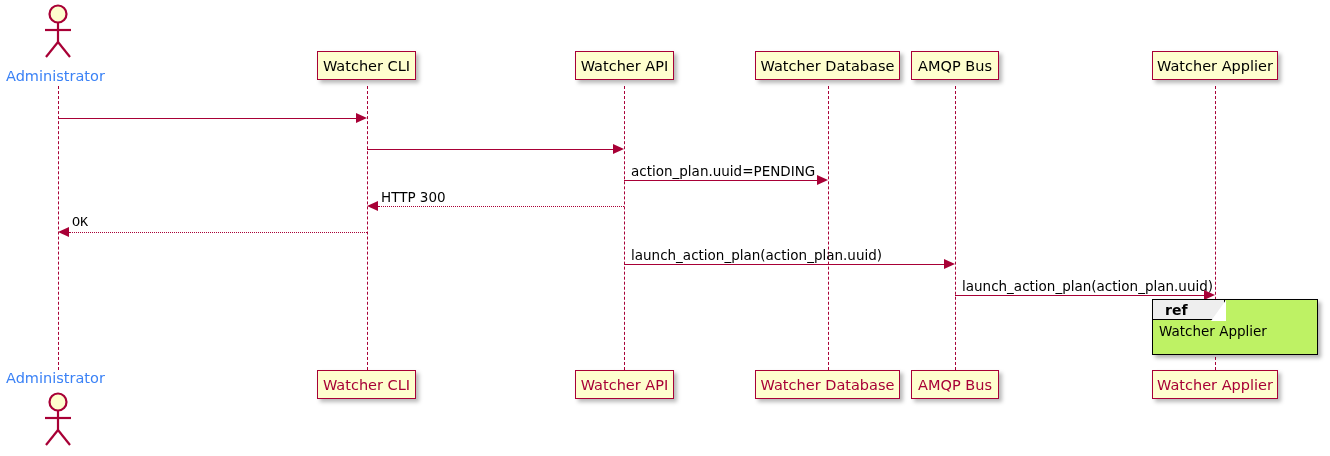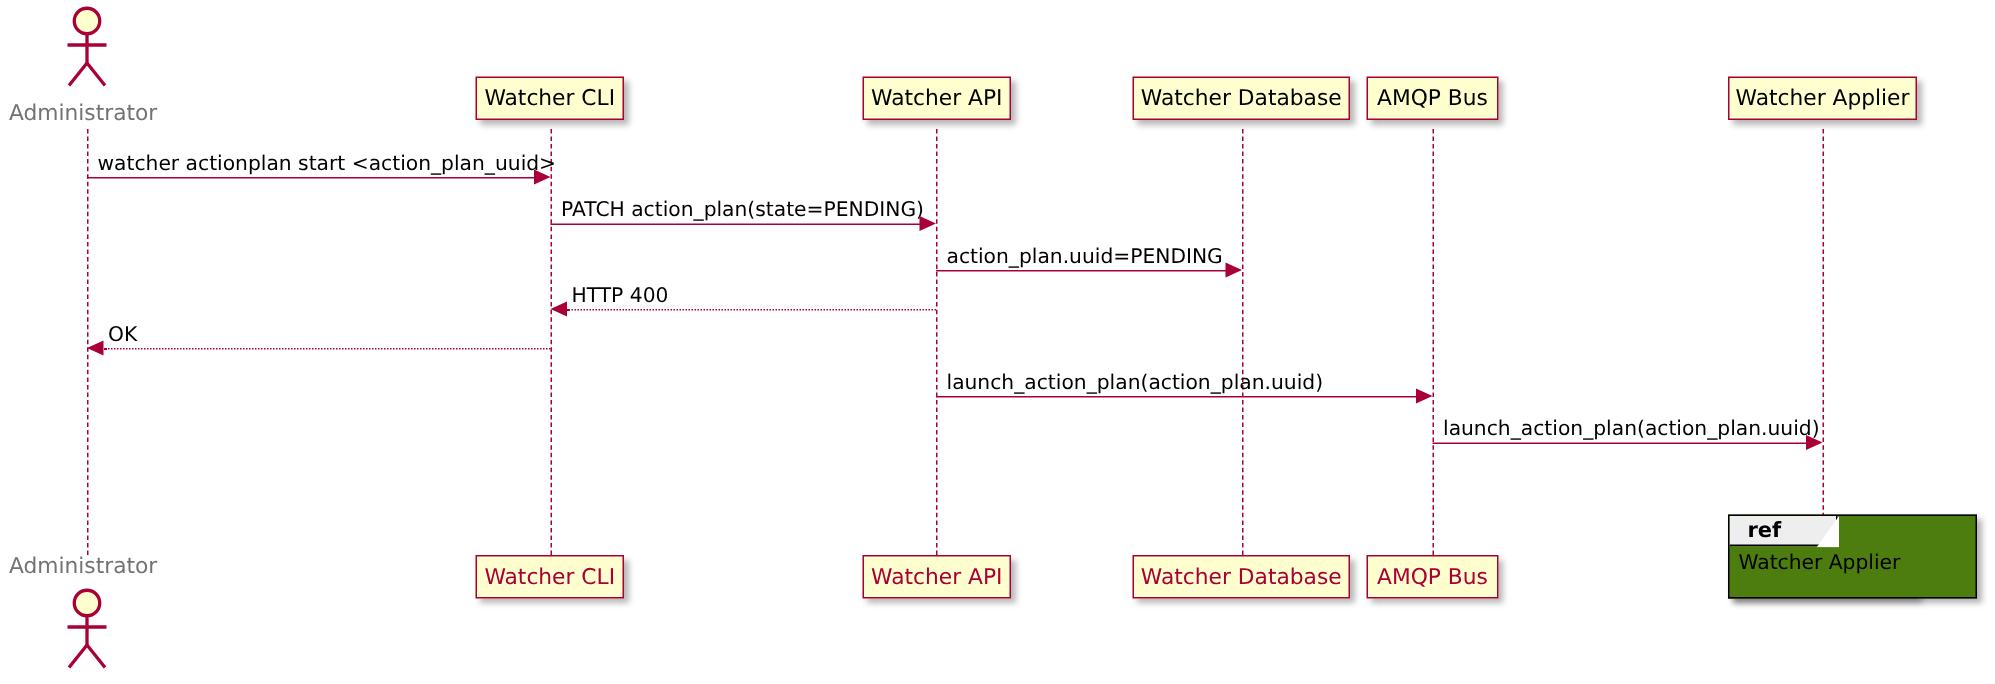--- a/index.html
+++ b/index.html
@@ -42,21 +42,21 @@
   
   .actor{
     position:absolute;
     width:46px;
     height:56px;
     z-index:3;
   }
   .actor-label{
     position:absolute;
     font-size:14.5px;
-    color:#737373;
+    color:#3b82f6;
     white-space:nowrap;
     z-index:3;
   }
   
   .msg{
     position:absolute;
     height:0;
     border-top:1.5px solid #A80036;
     z-index:2;
   }
@@ -79,26 +79,25 @@
   .msg-label{
     position:absolute;
     font-size:13.5px;
     color:#000000;
     white-space:nowrap;
     z-index:2;
   }
   
   .ref-box{
     position:absolute;
-    background:#4d7c0f;
+    background:#bef264;
     border:1.5px solid #000000;
     box-shadow:3px 3px 4px rgba(0,0,0,0.30);
     box-sizing:border-box;
     z-index:4;
-    margin-top:44px;
   }
   .ref-tab{
     position:absolute;
     left:0;top:0;
     height:20px;
     width:72px;
     background:#EEEEEE;
     border-right:1.5px solid #000000;
     border-bottom:1.5px solid #000000;
     box-sizing:border-box;
@@ -167,37 +166,35 @@
   </div>
 
   <div class="participant" style="left:911px;top:51px;width:88px;">
     <span>AMQP Bus</span>
   </div>
 
   <div class="participant" style="left:1152px;top:51px;width:126px;">
     <span>Watcher Applier</span>
   </div>
 
-  <div class="msg-label" style="left:65px;top:101px;">watcher actionplan start &lt;action_plan_uuid&gt;</div>
   <div class="msg" style="left:58px;top:118px;width:300px;"></div>
   <div class="arrowhead right" style="left:356px;top:113px;"></div>
 
-  <div class="msg-label" style="left:374px;top:132px;">PATCH action_plan(state=PENDING)</div>
   <div class="msg" style="left:367px;top:149px;width:248px;"></div>
   <div class="arrowhead right" style="left:613px;top:144px;"></div>
 
   <div class="msg-label" style="left:631px;top:163px;">action_plan.uuid=PENDING</div>
   <div class="msg" style="left:624px;top:180px;width:195px;"></div>
   <div class="arrowhead right" style="left:817px;top:175px;"></div>
 
-  <div class="msg-label" style="left:381px;top:189px;">HTTP 400</div>
+  <div class="msg-label" style="left:381px;top:189px;">HTTP 300</div>
   <div class="msg dotted" style="left:378px;top:206px;width:246px;"></div>
   <div class="arrowhead left" style="left:367px;top:201px;"></div>
 
-  <div class="msg-label" style="left:72px;top:215px;">OK</div>
+  <div class="msg-label" style="left:72px;top:215px;font-family:Liberation Mono, monospace;">OK</div>
   <div class="msg dotted" style="left:69px;top:232px;width:298px;"></div>
   <div class="arrowhead left" style="left:58px;top:227px;"></div>
 
   <div class="msg-label" style="left:631px;top:247px;">launch_action_plan(action_plan.uuid)</div>
   <div class="msg" style="left:624px;top:264px;width:322px;"></div>
   <div class="arrowhead right" style="left:944px;top:259px;"></div>
 
   <div class="msg-label" style="left:962px;top:278px;">launch_action_plan(action_plan.uuid)</div>
   <div class="msg" style="left:955px;top:295px;width:251px;"></div>
   <div class="arrowhead right" style="left:1204px;top:290px;"></div>

